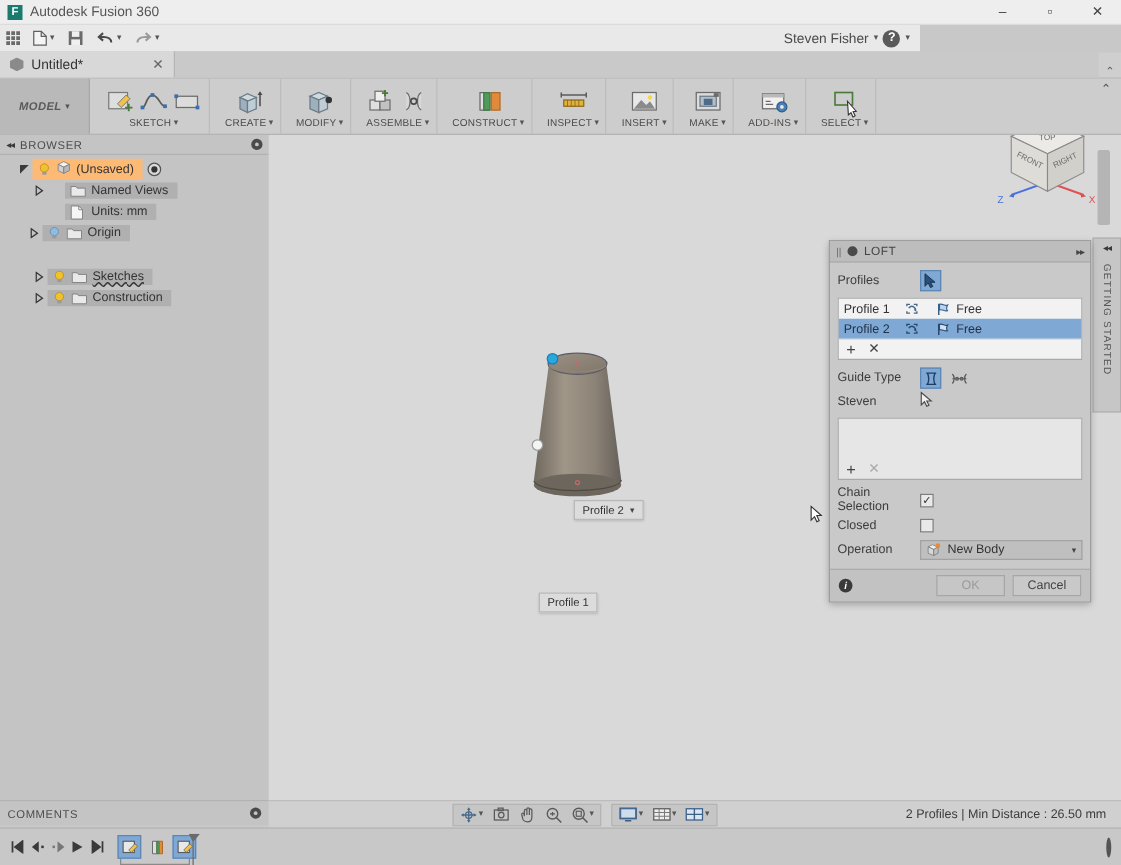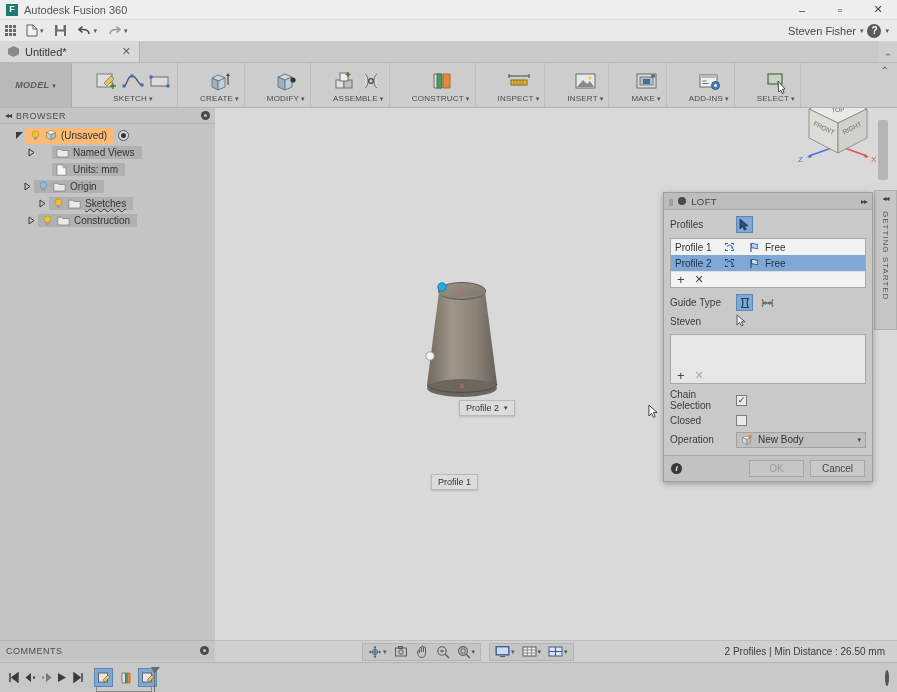--- a/index.html
+++ b/index.html
@@ -26,21 +26,21 @@
   }
   .tb-title { font-size:11px; color:#555; }
   .tb-winbtns { margin-left:auto; display:flex; height:20px; }
   .tb-winbtn {
     width:38px; height:20px; display:flex; align-items:center; justify-content:center;
     font-size:11px; color:#444;
   }
 
   
   .qab {
-    position:absolute; left:0; top:20px; width:897px; height:22px;
+    position:absolute; left:0; top:20px; width:736px; height:22px;
     background:#e9e9e9; border-bottom:1px solid #d2d2d2;
     display:flex; align-items:center;
   }
   .qab-item { height:22px; display:flex; align-items:center; padding:0 5px; gap:2px; cursor:default; }
   .caret { font-size:7px; color:#555; line-height:1; }
   .grid-icon { display:grid; grid-template-columns:repeat(3,3px); grid-template-rows:repeat(3,3px); gap:1px; }
   .grid-icon i { background:#6a6a6a; display:block; }
   .qab-right { margin-left:auto; display:flex; align-items:center; padding-right:8px; gap:4px; }
   .user-name { font-size:11px; color:#4a4a4a; }
   .help-circle {
@@ -68,21 +68,21 @@
   .ribbon {
     position:absolute; left:0; top:63px; width:897px; height:45px;
     background:#cdcdcd; border-bottom:1px solid #b4b4b4; display:flex; align-items:stretch;
   }
   .ws-switch {
     width:72px; display:flex; align-items:center; justify-content:center; gap:3px;
     background:#b9b9b9; border-right:1px solid #a8a8a8;
   }
   .ws-label { font-size:9px; font-weight:bold; color:#5a5a5a; letter-spacing:.3px;font-style:italic; }
   .panel { display:flex; flex-direction:column; align-items:center; justify-content:flex-start;
-    border-right:1px solid #bdbdbd; padding:2px 5px 0 22px;text-align:right; }
+    border-right:1px solid #bdbdbd; padding:2px 5px 0 12px;text-align:right; }
   .panel-icons { display:flex; align-items:flex-end; gap:3px; height:28px; }
   .panel-label { font-size:8px; color:#4a4a4a; letter-spacing:.2px; display:flex; gap:2px; align-items:center; margin-top:1px;}
   .ricon { width:24px; height:24px; position:relative; }
   .ribbon-collapse { margin-left:auto; padding:2px 8px 0 0; font-size:10px; color:#555; }
 
   
   .browser-head {
     position:absolute; left:0; top:108px; width:215px; height:16px;
     background:#c4c4c4; display:flex; align-items:center; gap:5px; padding:0 5px;
     border-bottom:1px solid #b2b2b2;
@@ -590,21 +590,21 @@
         </span>
         <span class="folder">
           <svg width="13" height="11" viewBox="0 0 13 11">
             <path d="M.8 2.2h4l1 1.3h6.4v6.5H.8z" fill="#e9e9e9" stroke="#7a7a7a" stroke-width=".7"></path>
           </svg>
         </span>
         <span class="node-label">Origin</span>
       </span>
     </div>
 
-    <div class="tree-row" style="padding-left:35px;">
+    <div class="tree-row" style="padding-left:24px;margin-top:18px;">
       <span class="tw">
         <svg width="9" height="9" viewBox="0 0 9 9">
             <path d="M2 1v7l5-3.5z" fill="none" stroke="#3a3a3a" stroke-width="1"></path>
           </svg>
       </span>
       <span class="node-chip">
         <span class="bulb">
           <svg width="11" height="11" viewBox="0 0 11 11">
             <circle cx="5.5" cy="4.3" r="3.3" fill="#f2c12e" stroke="#b08a18" stroke-width=".6"></circle>
             <rect x="3.8" y="7.4" width="3.4" height="2.3" fill="#9a9a9a"></rect>

